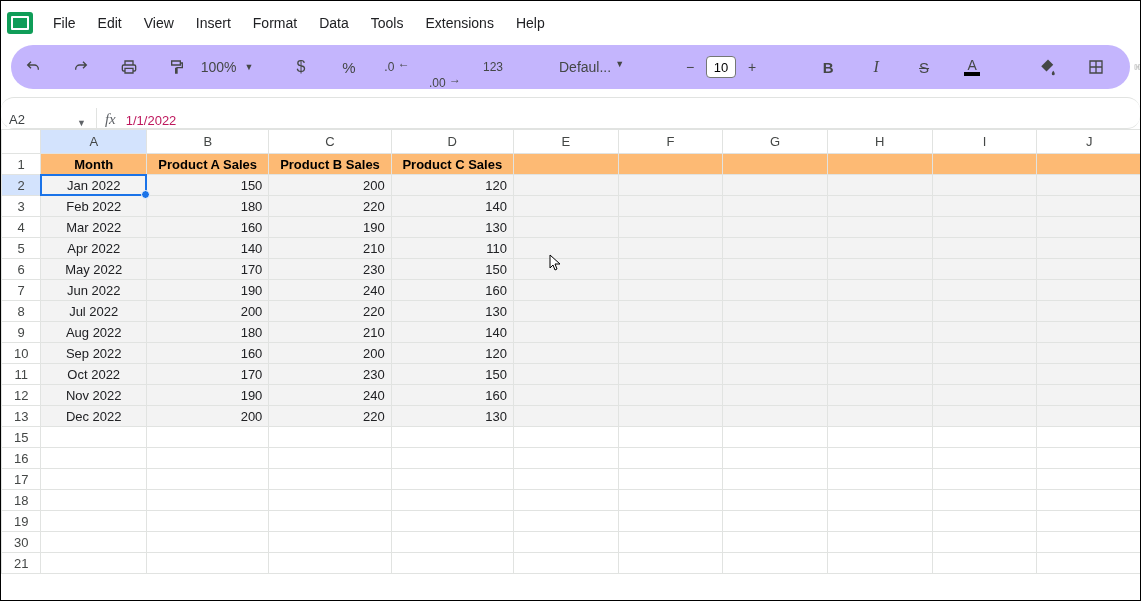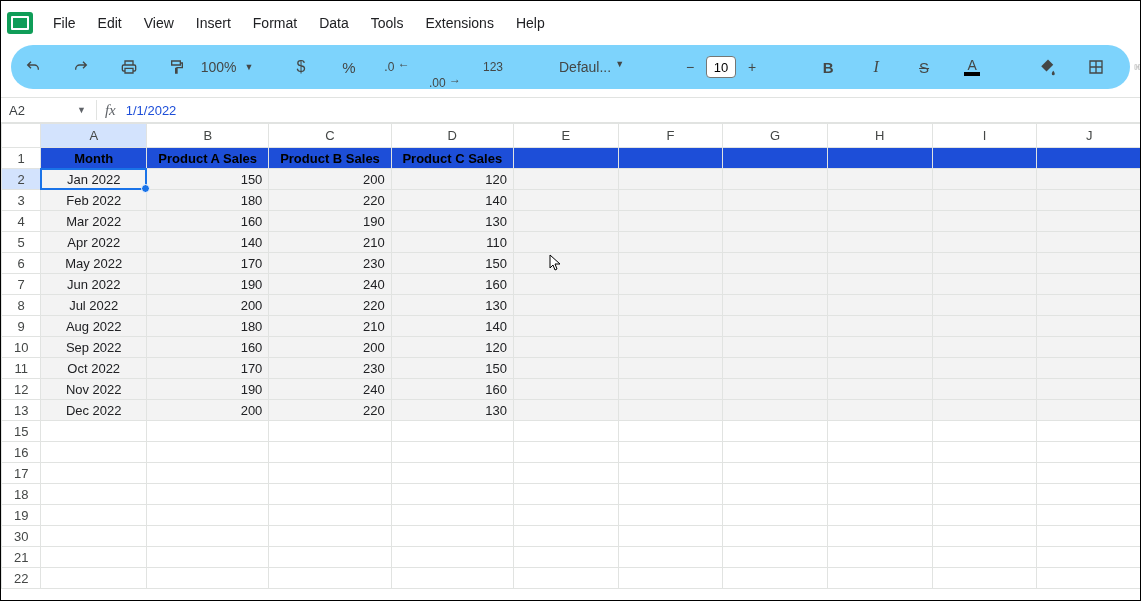--- a/index.html
+++ b/index.html
@@ -46,21 +46,21 @@
   }
 
   
   .toolbar {
     display: flex;
     align-items: center;
     gap: 20px;
     height: 44px;
     margin: 0 10px 8px 10px;
     padding: 0 8px;
-    background: #7dd3fc;
+    background: #c4b5fd;
     border-radius: 24px;
   }
   .tbtn {
     min-width: 28px; height: 28px;
     display: flex; align-items: center; justify-content: center;
     border-radius: 4px;
     cursor: pointer;
     color: #444746;
     padding: 0 4px;
     font-size: 14px;
@@ -85,38 +85,39 @@
   }
   .collapse-caret {
     margin-left: auto;
     margin-right: 6px;
   }
   svg { display: block; }
 
   
   .fxbar {
     display: flex;
-    align-items: center;
-    height: 26px;
+    align-items: flex-end;
+    height: 32px;
     border-top: 1px solid #e1e3e1;
     border-bottom: 1px solid #e1e3e1;
     padding-left: 6px;
     font-size: 13px;
+    border-radius: 13px;
   }
   .namebox {
     width: 70px;
     border: none;
     font-size: 13px;
     color: #3c4043;
     padding-left: 2px;
   }
   .namebox-caret { font-size: 9px; color: #5f6368; padding: 0 10px 0 0; cursor: pointer; }
   .fxbar-sep { width: 1px; height: 20px; background: #e1e3e1; margin-right: 8px; }
   .fx-icon { font-style: italic; color: #5f6368; font-family: serif; margin-right: 10px; font-size: 15px; }
-  .fx-val { color: #1d4ed8; }
+  .fx-val { color: #be185d; }
 
   
   .grid-wrap { position: relative; }
   table.grid {
     border-collapse: collapse;
     table-layout: fixed;
     width: 1141px;
   }
   .grid th, .grid td {
     border: 1px solid #e1e3e1;
@@ -144,21 +145,21 @@
     font-weight: 400;
     background: #fff;
     font-size: 12px;
     cursor: pointer;
   }
   .rowhdr.sel { background: #d3e3fd; }
   .cell { padding: 0 4px; }
   .cell.center { text-align: center; }
   .cell.right  { text-align: right; padding-right: 6px; }
   .hdr-row .cell {
-    background: #1d4ed8;
+    background: #fdba74;
     font-weight: 700;
     text-align: center;
     color: #000;
   }
   .data-row .cell { background: #f3f3f3; }
   .selcell {
     position: relative;
   }
   .selcell::after {
     content: "";
@@ -607,33 +608,20 @@
           <td class="cell"></td>
           <td class="cell"></td>
           <td class="cell"></td>
           <td class="cell"></td>
           <td class="cell"></td>
           <td class="cell"></td>
           <td class="cell"></td>
           <td class="cell"></td>
           <td class="cell"></td>
         </tr>
-        <tr>
-          <th class="rowhdr">22</th>
-          <td class="cell"></td>
-          <td class="cell"></td>
-          <td class="cell"></td>
-          <td class="cell"></td>
-          <td class="cell"></td>
-          <td class="cell"></td>
-          <td class="cell"></td>
-          <td class="cell"></td>
-          <td class="cell"></td>
-          <td class="cell"></td>
-        </tr>
       </tbody>
 </table>
 </div>
 
 <div class="cursor-ptr">
   <svg width="14" height="18" viewBox="0 0 14 18">
       <path fill="#fff" stroke="#000" stroke-width="1" d="M1 1l0 13 3-3 2 5 2-1-2-5 5 0z"></path>
     </svg>
 </div>
 

